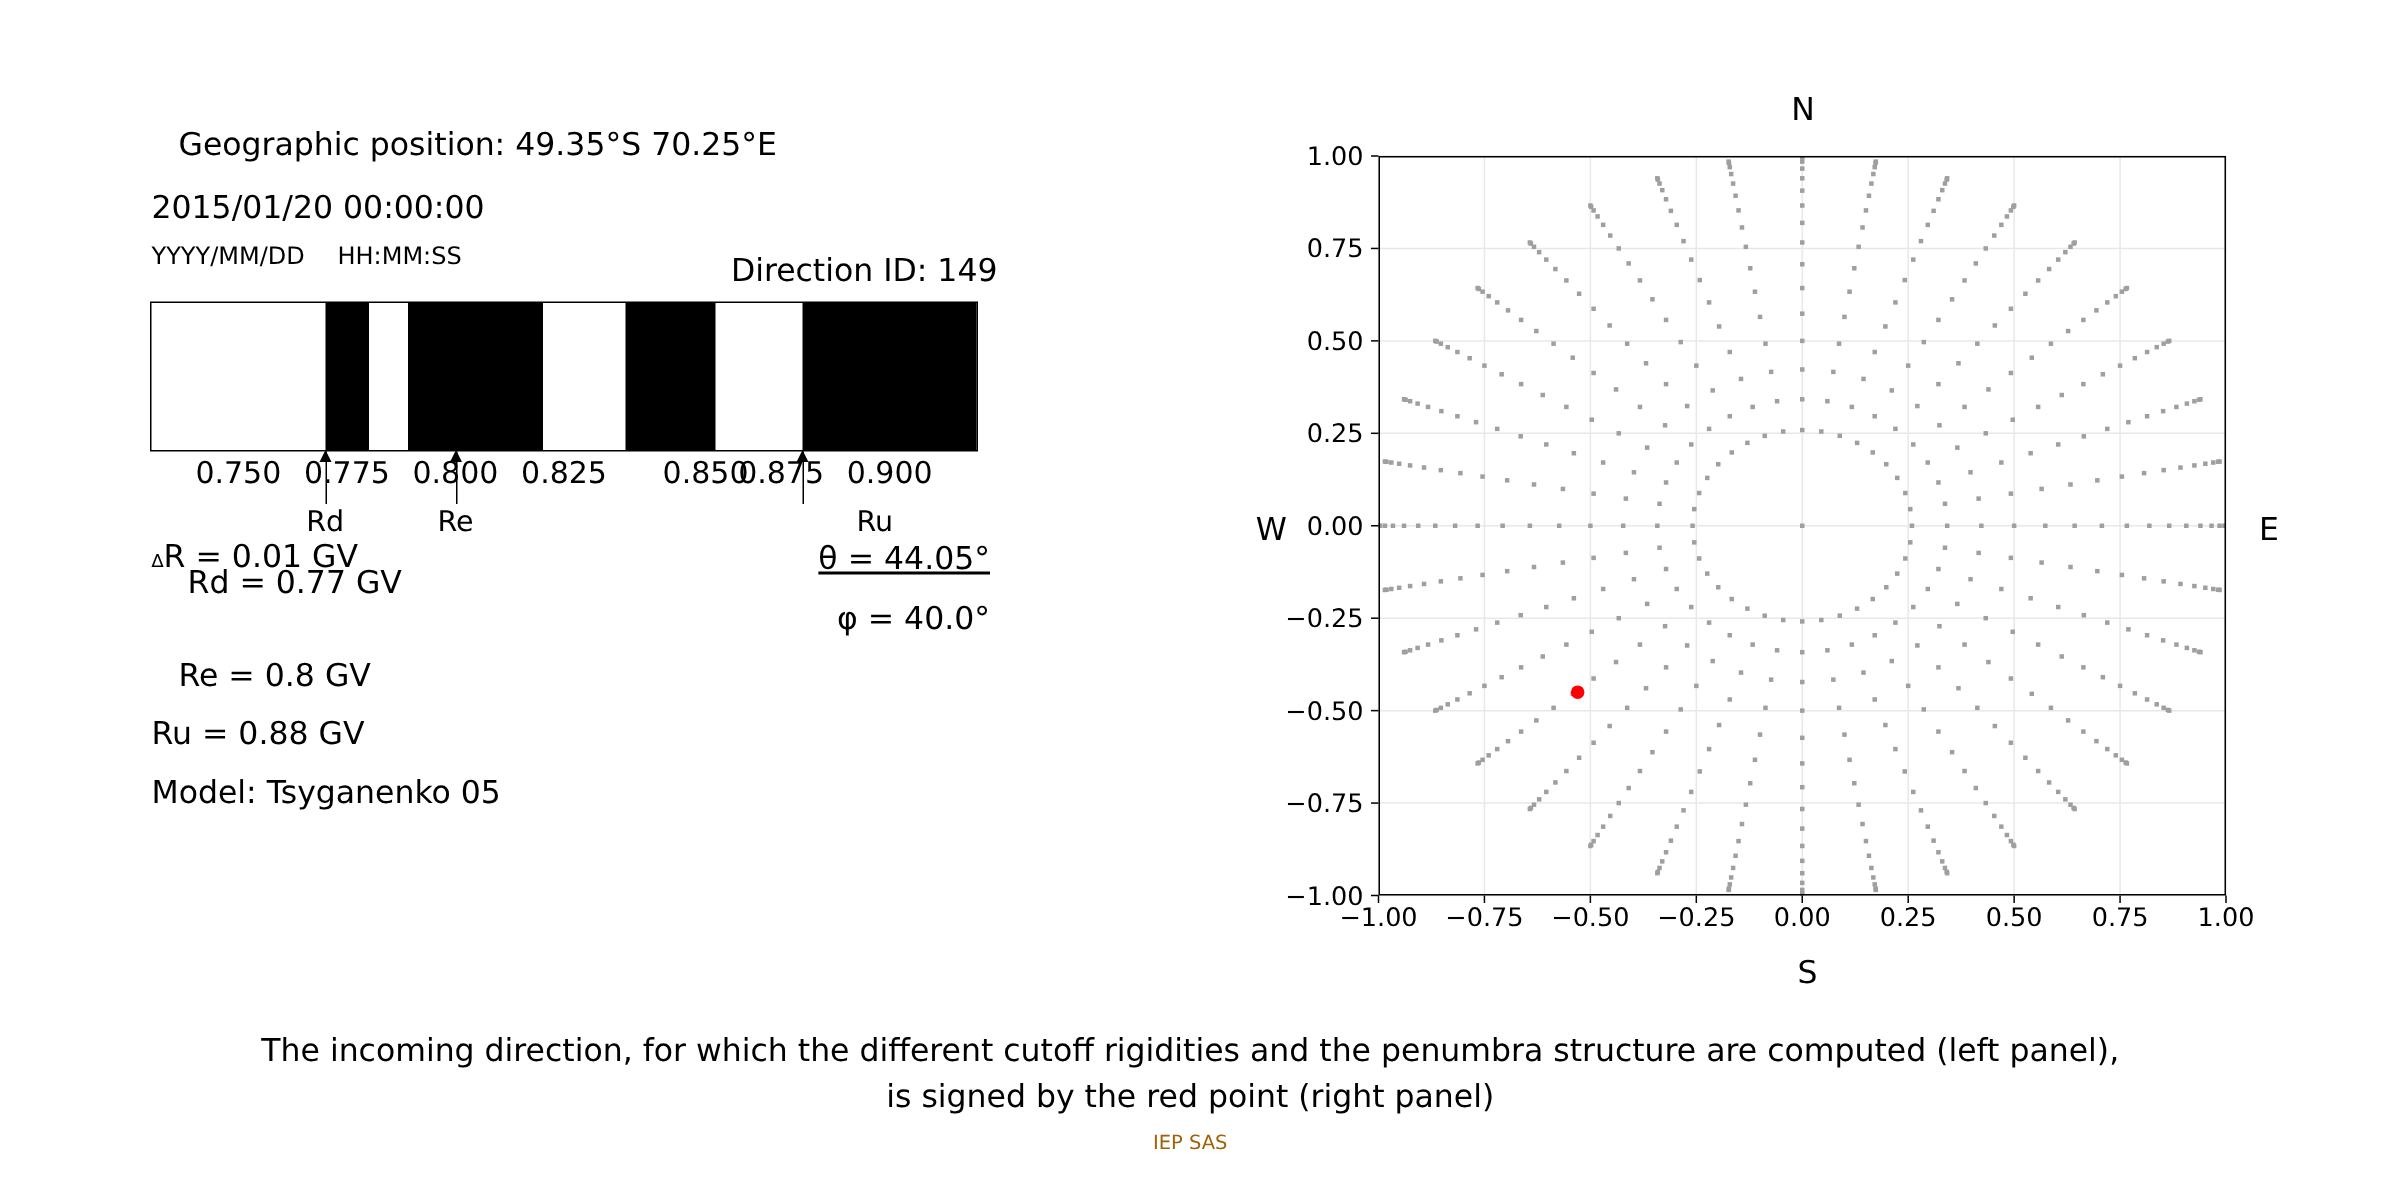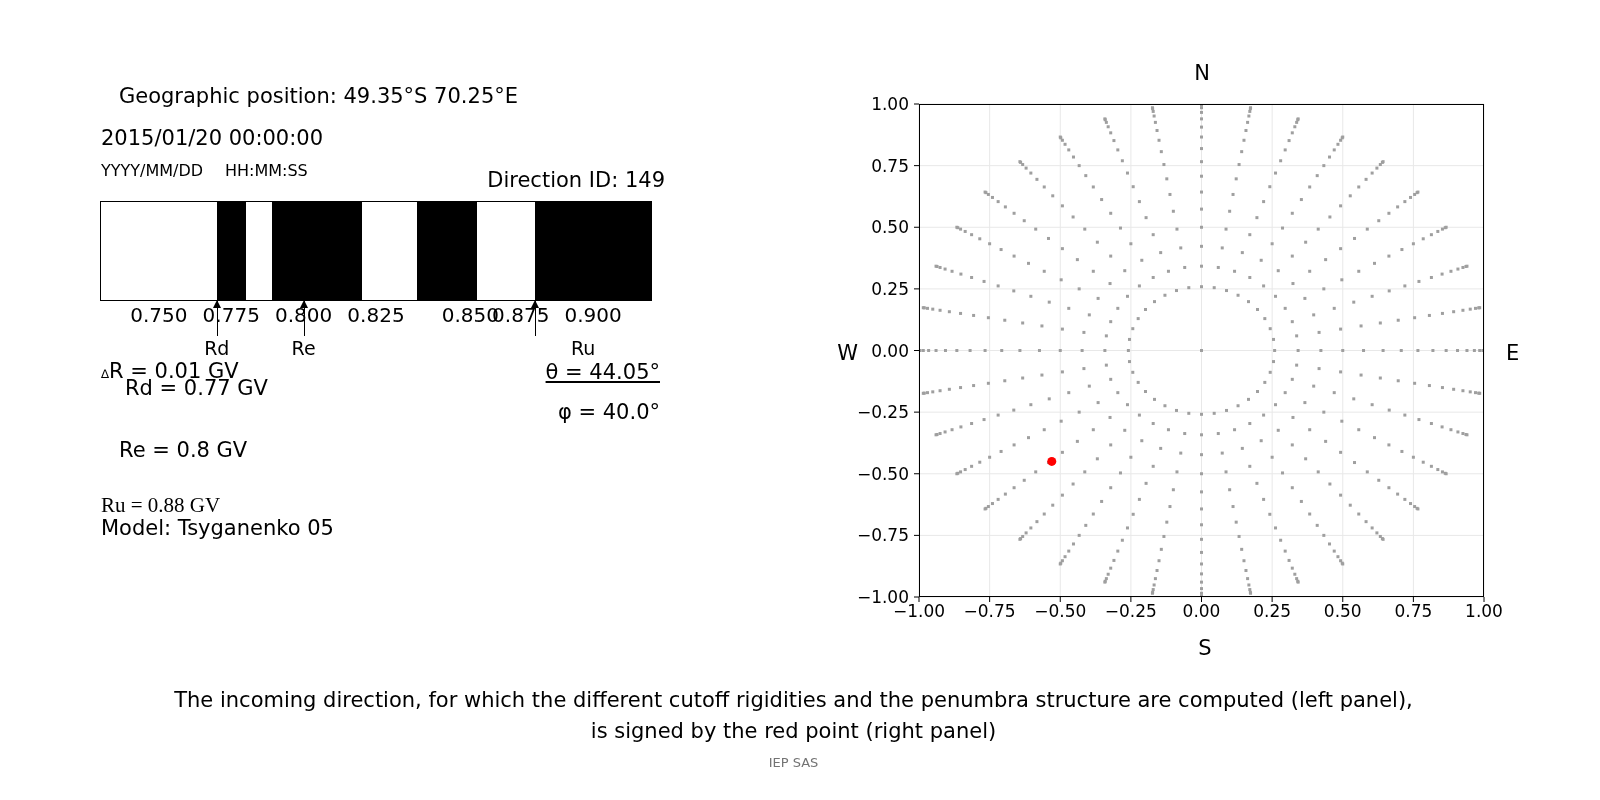--- a/index.html
+++ b/index.html
@@ -24,21 +24,21 @@
   .arrow-head{position:absolute;top:-1px;left:-4px;width:0;height:0;
     border-left:4.5px solid transparent;border-right:4.5px solid transparent;
     border-bottom:8px solid #000;}
   .arrow-label{position:absolute;top:136px;transform:translateX(-50%);
     font-size:19px;white-space:nowrap;}
   
   #direction-plot{left:919px;top:104px;overflow:visible;}
   .compass{font-size:21px;white-space:nowrap;}
   
   .caption-line{left:0;width:1587px;text-align:center;font-size:21px;white-space:nowrap;}
-  .credit{left:0;width:1587px;text-align:center;font-size:13px;color:#737373;}
+  .credit{left:0;width:1587px;text-align:center;font-size:13px;color:#a16207;}
 </style>
 </head>
 <body>
 
 <div class="abs t-big" style="left:101px;top:85px;margin-left:18px;">Geographic position: 49.35°S 70.25°E</div>
 
 <div class="abs t-big" style="left:101px;top:127px;">2015/01/20 00:00:00</div>
 
 <div class="abs t-med" style="left:101px;top:162px;">YYYY/MM/DD</div>
 
@@ -76,21 +76,21 @@
       </div>
       <div class="arrow-label" style="left: 435.211px; margin-left: 48px;">Ru</div>
     </div>
 </div>
 
 <div class="abs t-big" style="left:101px;top:360px;">
   <span class="delta-sym">∆</span><span>R = 0.01 GV</span>
 </div>
 <div class="abs t-big" style="left:101px;top:377px;margin-left:24px;">Rd = 0.77 GV</div>
 <div class="abs t-big" style="left:101px;top:439px;margin-left:18px;">Re = 0.8 GV</div>
-<div class="abs t-big" style="left:101px;top:494px;font-family:Liberation Serif, serif;">Ru = 0.88 GV</div>
+<div class="abs t-big" style="left:101px;top:478px;">Ru = 0.88 GV</div>
 <div class="abs t-big" style="left:101px;top:517px;">Model: Tsyganenko 05</div>
 
 <div class="abs t-big" style="left:660px;top:361px;transform:translateX(-100%);text-decoration:underline;">θ = 44.05°</div>
 <div class="abs t-big" style="left:660px;top:401px;transform:translateX(-100%);">φ = 40.0°</div>
 
 <svg id="direction-plot" class="abs" width="565" height="493">
     <defs>
       <clipPath id="plot-clip">
         <rect x="0" y="0" width="565" height="493"></rect>
       </clipPath>

